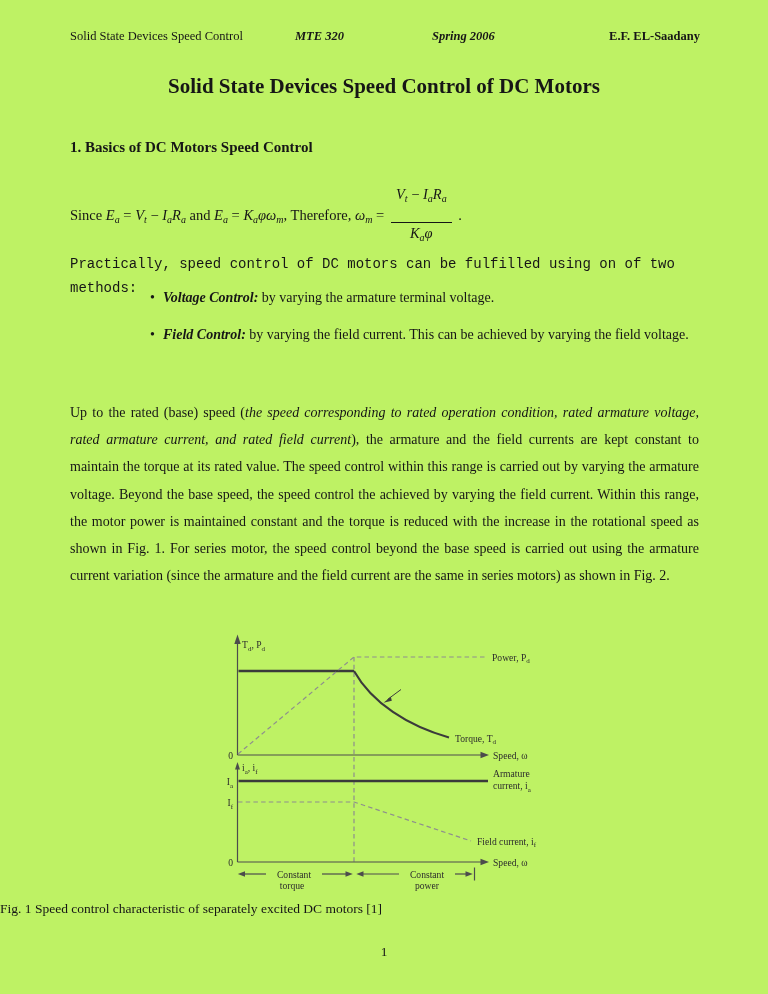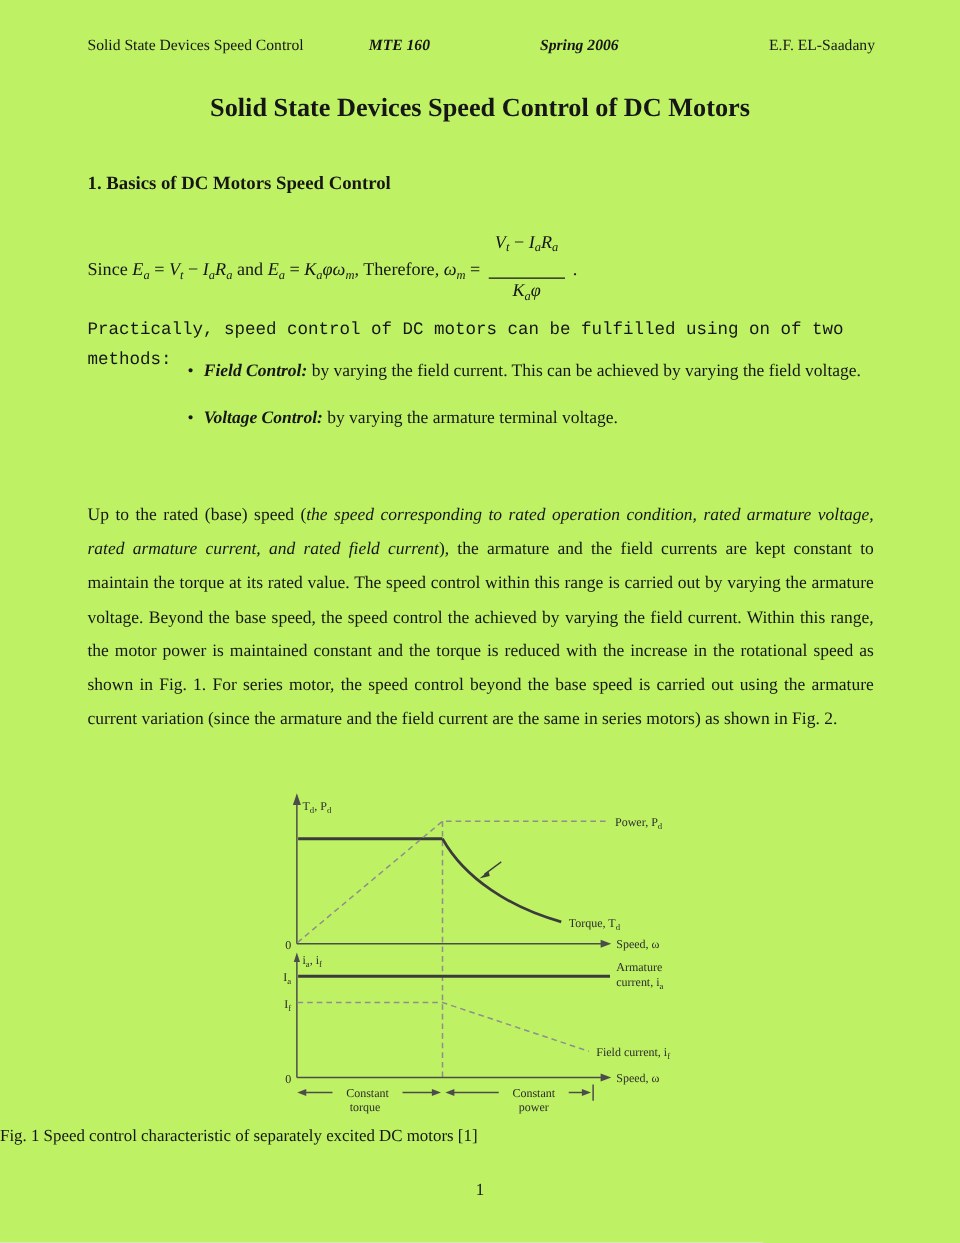--- a/index.html
+++ b/index.html
@@ -7,21 +7,21 @@
     position:relative; width:768px; height:994px; background:#bef264;
     font-family:"Liberation Serif", serif; color:#161616; overflow:hidden;
     margin:0 auto;
   }
   
   .hdr{position:absolute; top:29px; left:70px; width:630px; height:18px; font-size:12.5px;}
   .hdr span{position:absolute; top:0; white-space:nowrap;}
   .hdr-course{left:0; font-weight:normal;}
   .hdr-code{left:225px; font-weight:bold; font-style:italic;}
   .hdr-term{left:362px; font-weight:bold; font-style:italic;}
-  .hdr-author{right:0; font-weight:normal;}
+  .hdr-author{right:0; font-weight:bold;}
   
   .doc-title{position:absolute; top:74px; left:0; width:768px; text-align:center;
     font-size:21px; font-weight:bold;}
   .sec-heading{position:absolute; top:139px; left:70px; font-size:15px; font-weight:bold;}
   
   .eq{position:absolute; top:188px; left:70px; width:630px; font-size:14.5px; white-space:nowrap;}
   .tok-rm{font-style:normal;}
   .tok-it{font-style:italic;}
   .tok-sub{font-style:italic; font-size:10px; vertical-align:-3px;}
   .frac{display:inline-block; vertical-align:middle; text-align:center; margin:0 3px; transform:translateY(-2px);}
@@ -53,39 +53,39 @@
   .caption{position:absolute; top:901px; left:0; width:768px; font-size:13.5px;}
   .pagenum{position:absolute; top:944px; left:0; width:768px; text-align:center; font-size:13.5px;}
 </style>
 </head>
 <body>
 
 <div class="page">
 
   <div class="hdr">
     <span class="hdr-course">Solid State Devices Speed Control</span>
-    <span class="hdr-code">MTE 160</span>
+    <span class="hdr-code">MTE 320</span>
     <span class="hdr-term">Spring 2006</span>
     <span class="hdr-author">E.F. EL-Saadany</span>
   </div>
 
   <div class="doc-title">Solid State Devices Speed Control of DC Motors</div>
 
   <div class="sec-heading">1. Basics of DC Motors Speed Control</div>
 
   <div class="eq"><span class="tok-rm">Since </span><span class="tok-it">E</span><span class="tok-sub">a</span><span class="tok-rm"> = </span><span class="tok-it">V</span><span class="tok-sub">t</span><span class="tok-rm"> − </span><span class="tok-it">I</span><span class="tok-sub">a</span><span class="tok-it">R</span><span class="tok-sub">a</span><span class="tok-rm"> and </span><span class="tok-it">E</span><span class="tok-sub">a</span><span class="tok-rm"> = </span><span class="tok-it">K</span><span class="tok-sub">a</span><span class="tok-it">φω</span><span class="tok-sub">m</span><span class="tok-rm">, Therefore, </span><span class="tok-it">ω</span><span class="tok-sub">m</span><span class="tok-rm"> = </span><span class="frac"><span class="num"><span class="tok-it">V</span><span class="tok-sub">t</span><span class="tok-rm"> − </span><span class="tok-it">I</span><span class="tok-sub">a</span><span class="tok-it">R</span><span class="tok-sub">a</span></span><span class="den"><span class="tok-it">K</span><span class="tok-sub">a</span><span class="tok-it">φ</span></span></span><span class="tok-rm"> .</span></div>
 
   <div class="intro">Practically, speed control of DC motors can be fulfilled using on of two methods:</div>
 
   <div class="bullets">
     <div class="bullet">
-      <span class="dot">•</span><span class="blabel">Field Control:</span><span> by varying the field current. This can be achieved by varying the field voltage.</span>
+      <span class="dot">•</span><span class="blabel">Voltage Control:</span><span> by varying the armature terminal voltage.</span>
     </div>
     <div class="bullet">
-      <span class="dot">•</span><span class="blabel">Voltage Control:</span><span> by varying the armature terminal voltage.</span>
+      <span class="dot">•</span><span class="blabel">Field Control:</span><span> by varying the field current. This can be achieved by varying the field voltage.</span>
     </div>
   </div>
 
   <div class="bodytext"><span>Up to the rated (base) speed (</span><span class="it">the speed corresponding to rated operation condition, rated armature voltage, rated armature current, and rated field current</span><span>), the armature and the field currents are kept constant to maintain the torque at its rated value. The speed control within this range is carried out by varying the armature voltage. Beyond the base speed, the speed control the achieved by varying the field current. Within this range, the motor power is maintained constant and the torque is reduced with the increase in the rotational speed as shown in Fig. 1. For series motor, the speed control beyond the base speed is carried out using the armature current variation (since the armature and the field current are the same in series motors) as shown in Fig. 2.</span></div>
 
   <div class="figure">
     <svg width="345" height="262" viewBox="0 0 345 262" xmlns="http://www.w3.org/2000/svg">
 
       <line class="ln-dash" x1="139" y1="27" x2="139" y2="232"></line>
 

